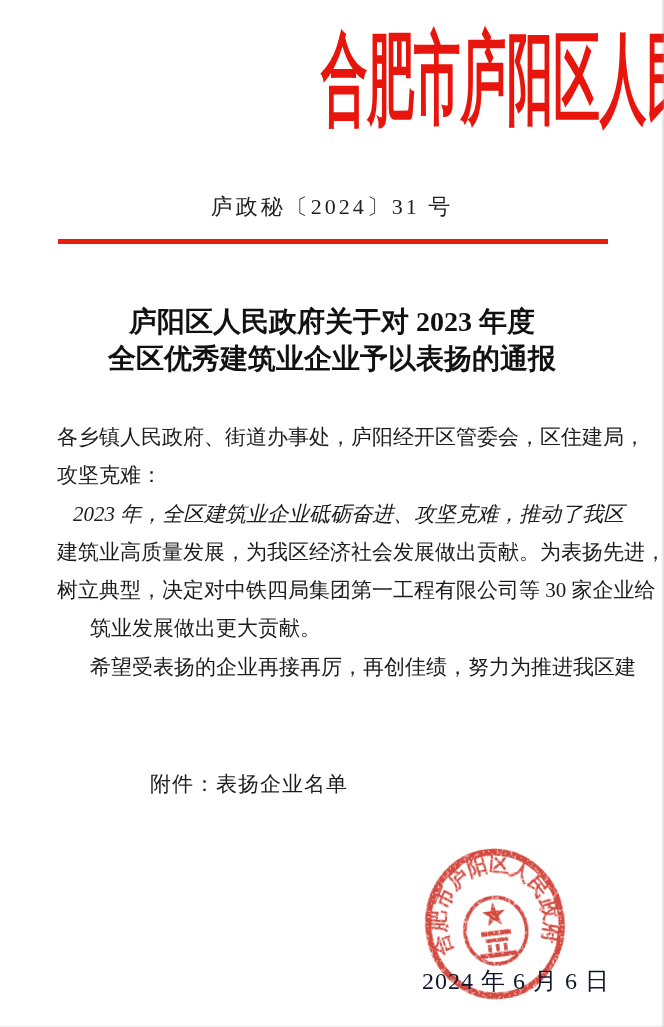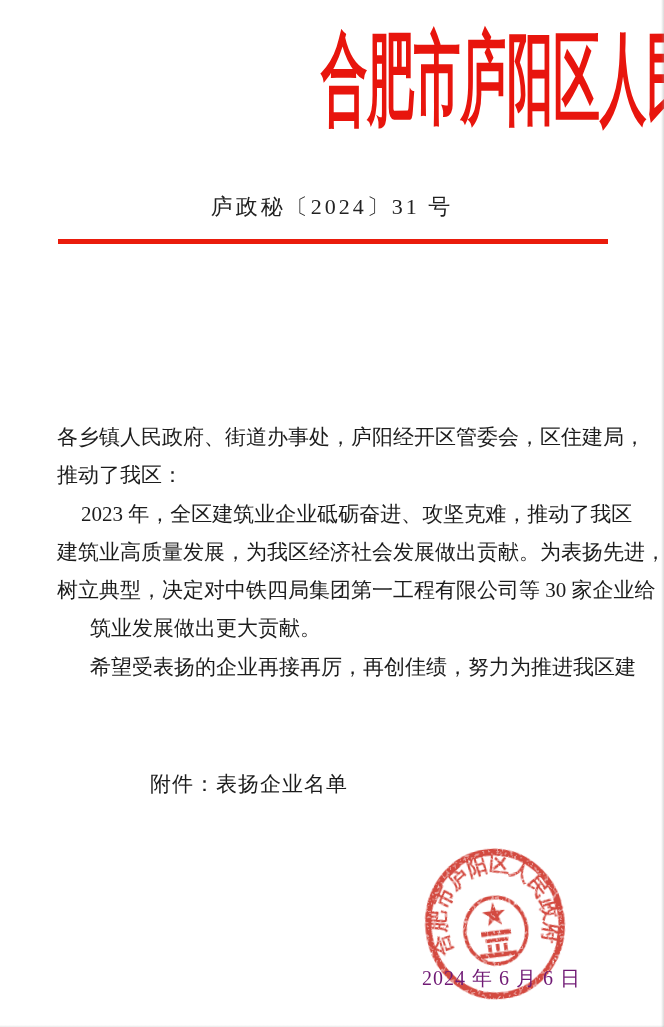--- a/index.html
+++ b/index.html
@@ -66,21 +66,21 @@
 
   
   .body-block {
     position: absolute; top: 418px; left: 57px; width: 575px;
     font-size: 21px;
     line-height: 38.3px;
     color: #1c1c1c;
     white-space: nowrap;
   }
   .ind0 { margin-left: 0; }
-  .ind1 { margin-left: 24px; }
+  .ind1 { margin-left: 16px; font-style: italic; }
   .ind2 { margin-left: 33px; }
 
   .attachment-line {
     position: absolute; top: 770px; left: 150px;
     font-size: 21px;
     color: #1c1c1c;
     letter-spacing: 1px;
     white-space: nowrap;
   }
 
@@ -89,44 +89,48 @@
     position: absolute; left: 420px; top: 843px;
     width: 150px; height: 162px;
     transform: rotate(-7deg);
     opacity: 0.88;
   }
   .seal svg { width: 100%; height: 100%; }
 
   
   .date-line {
     position: absolute; left: 422px; top: 965px;
-    font-size: 20px;
-    color: #701a75;
+    font-size: 24px;
+    color: #0f172a;
     letter-spacing: 1px;
     white-space: nowrap;
     z-index: 3;
   }
 </style>
 </head>
 <body>
 
 <div class="page">
 
   <div class="header-wrap">
     <span class="header-text">合肥市庐阳区人民政府文件</span>
   </div>
 
   <div class="doc-number">庐政秘〔2024〕31 号</div>
 
   <div class="red-rule"></div>
 
+  <div class="title-block">
+    <div>庐阳区人民政府关于对 2023 年度</div>
+    <div>全区优秀建筑业企业予以表扬的通报</div>
+  </div>
 
   <div class="body-block">
     <div class="ind0">各乡镇人民政府、街道办事处，庐阳经开区管委会，区住建局，</div>
-    <div class="ind0">推动了我区：</div>
+    <div class="ind0">攻坚克难：</div>
     <div class="ind1">2023 年，全区建筑业企业砥砺奋进、攻坚克难，推动了我区</div>
     <div class="ind0">建筑业高质量发展，为我区经济社会发展做出贡献。为表扬先进，</div>
     <div class="ind0">树立典型，决定对中铁四局集团第一工程有限公司等 30 家企业给</div>
     <div class="ind2">筑业发展做出更大贡献。</div>
     <div class="ind2">希望受表扬的企业再接再厉，再创佳绩，努力为推进我区建</div>
   </div>
 
   <div class="attachment-line">附件：表扬企业名单</div>
 
   <div class="seal">

